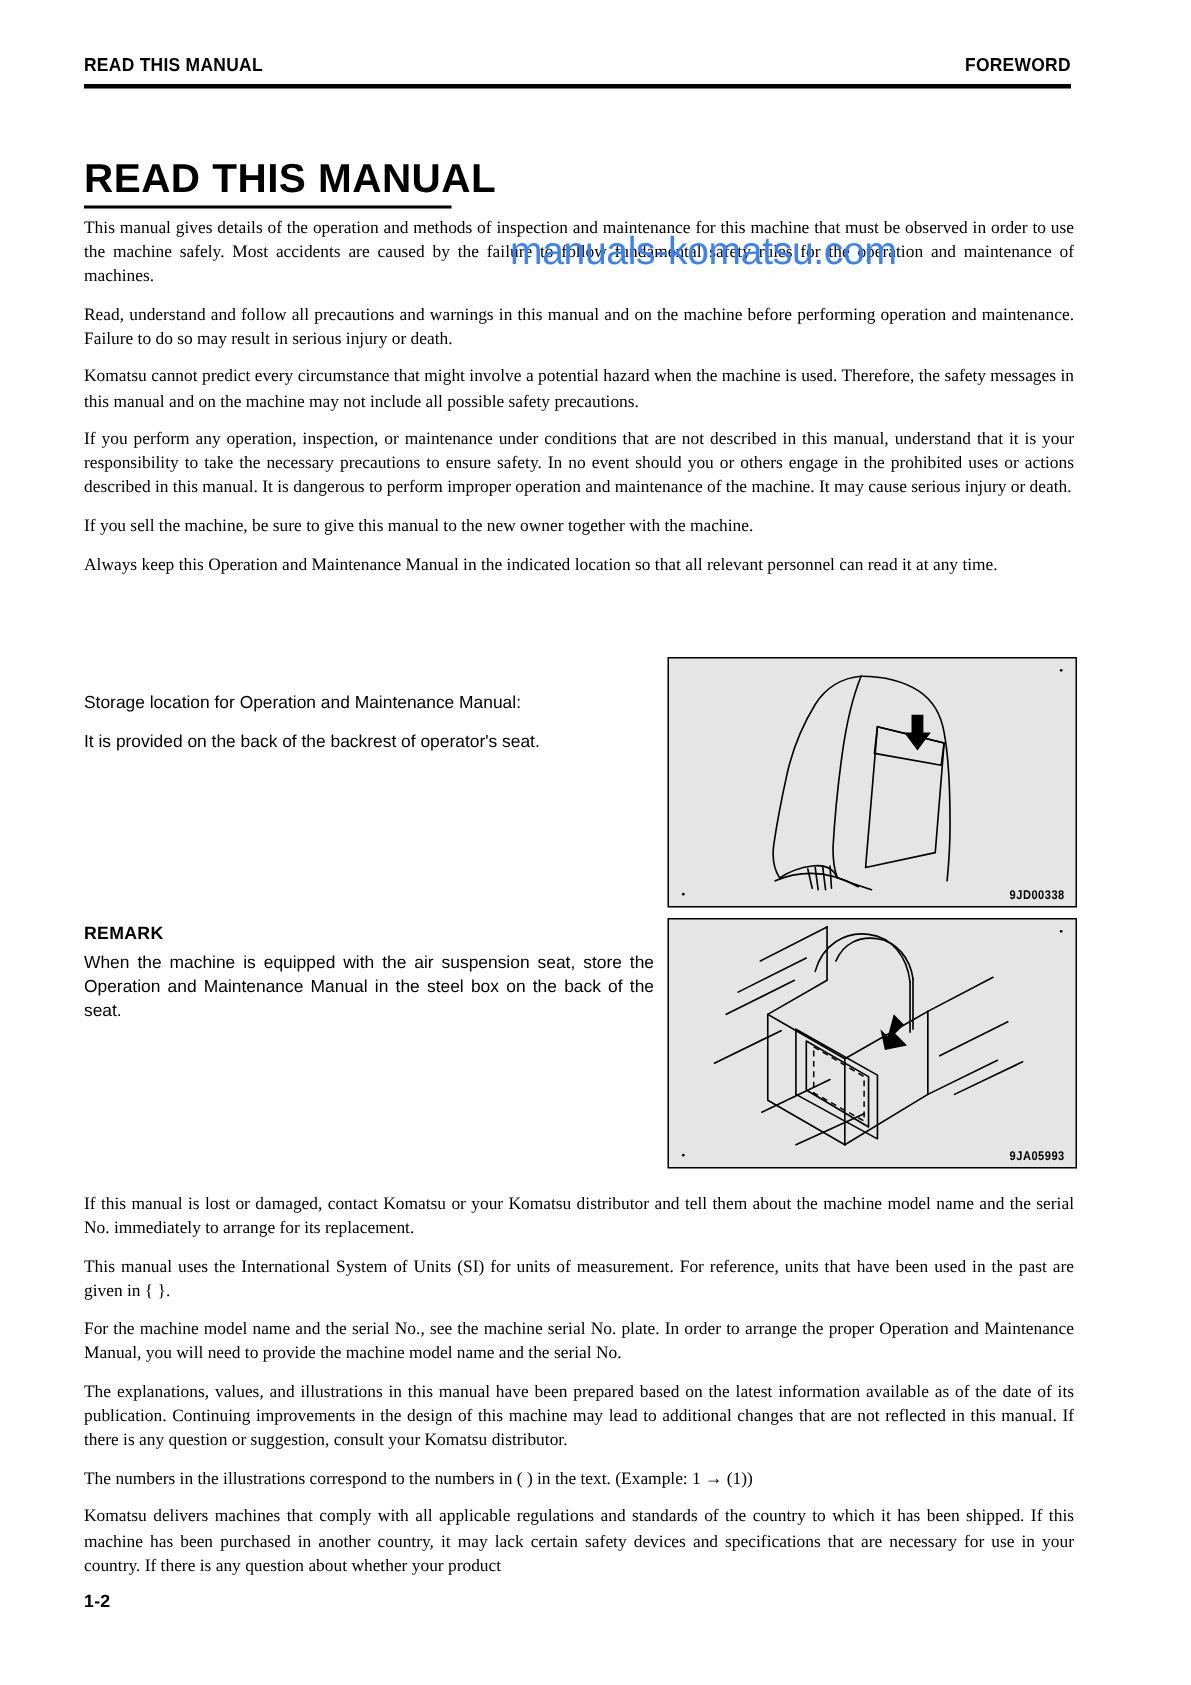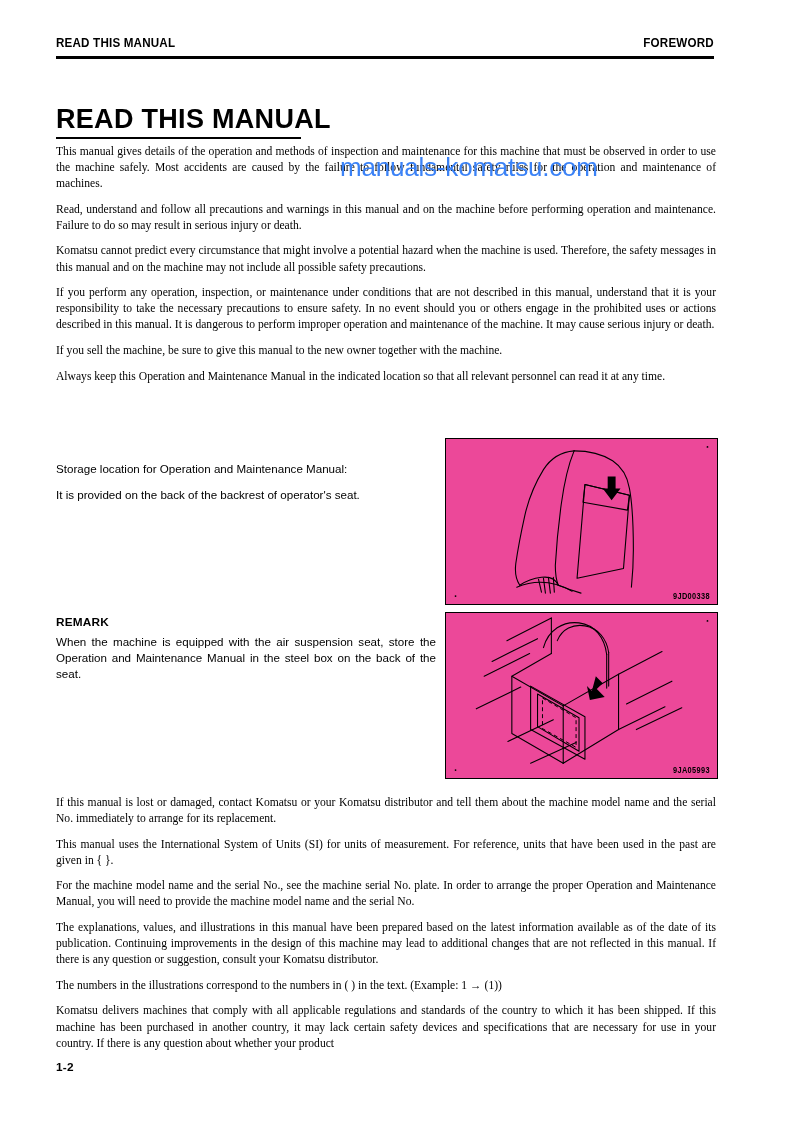--- a/index.html
+++ b/index.html
@@ -128,21 +128,21 @@
     line-height: 16.1px;
     margin: 0;
     text-align: justify;
     font-family: "Liberation Sans", sans-serif;
   }
 
   
   .figure {
     position: absolute;
     border: 1.3px solid #000;
-    background: #ec4899;
+    background: #e5e5e5;
     box-sizing: border-box;
     text-align: center;
   }
   #figure-seat-pocket { left: 445px; top: 438px; width: 273px; height: 167px; }
   #figure-steel-box   { left: 445px; top: 612px; width: 273px; height: 167px; }
   .figure svg { display: block; width: 100%; height: 100%; }
   .fig-code {
     position: absolute;
     right: 7px;
     bottom: 3px;

